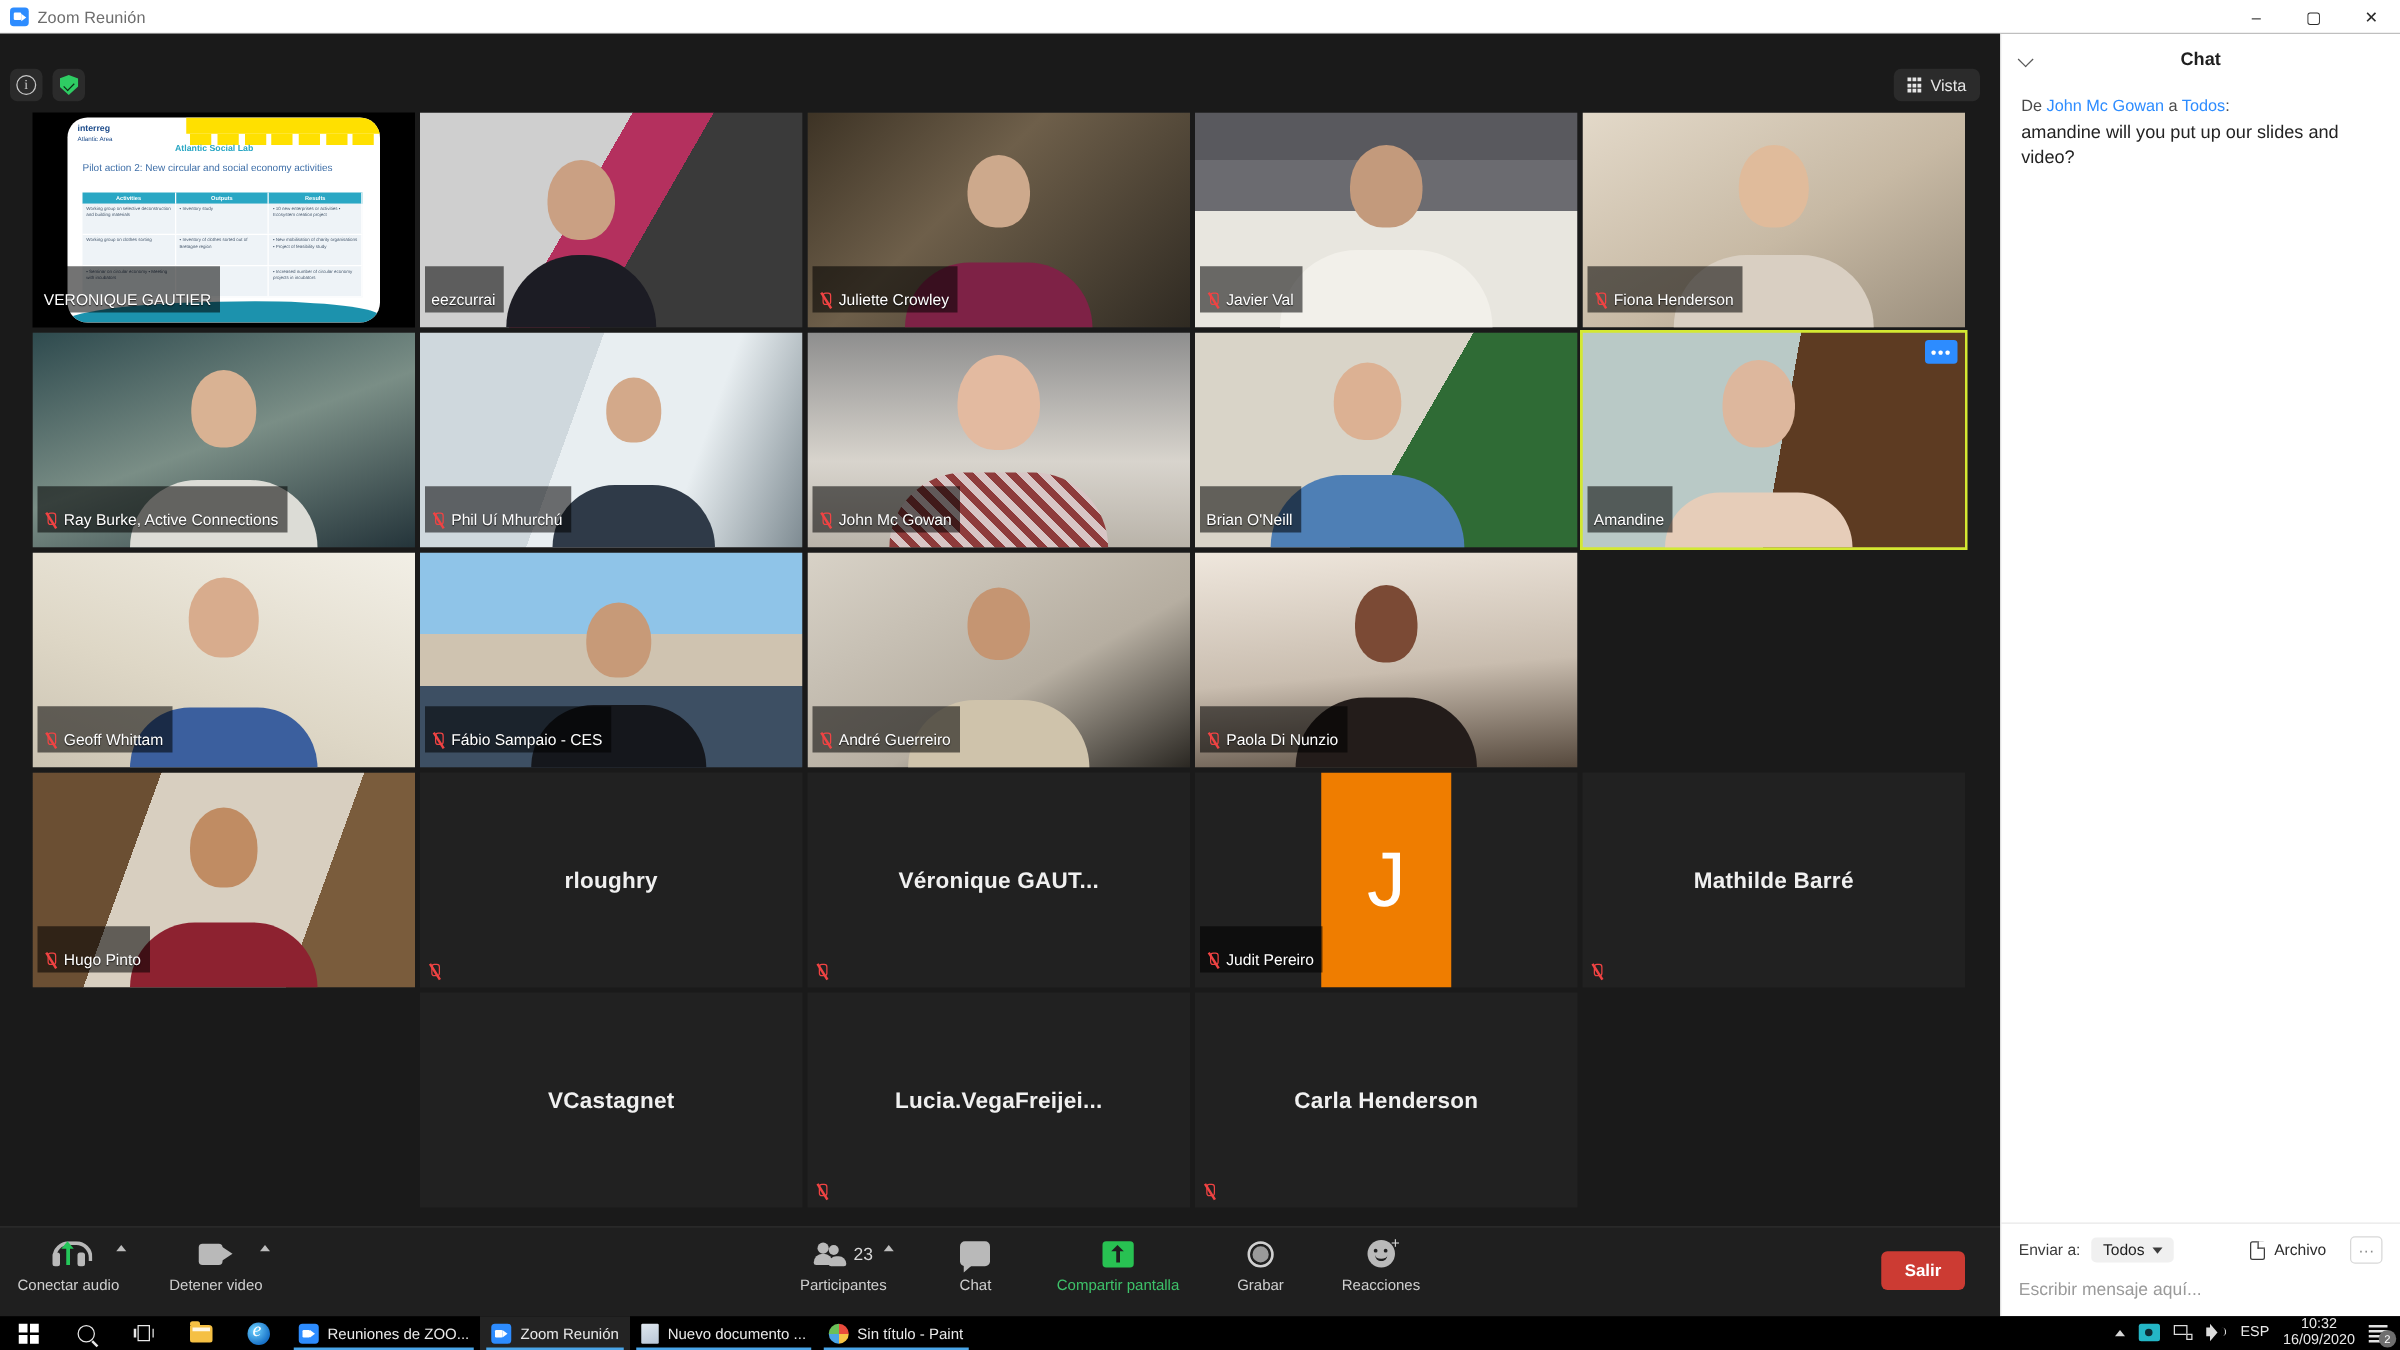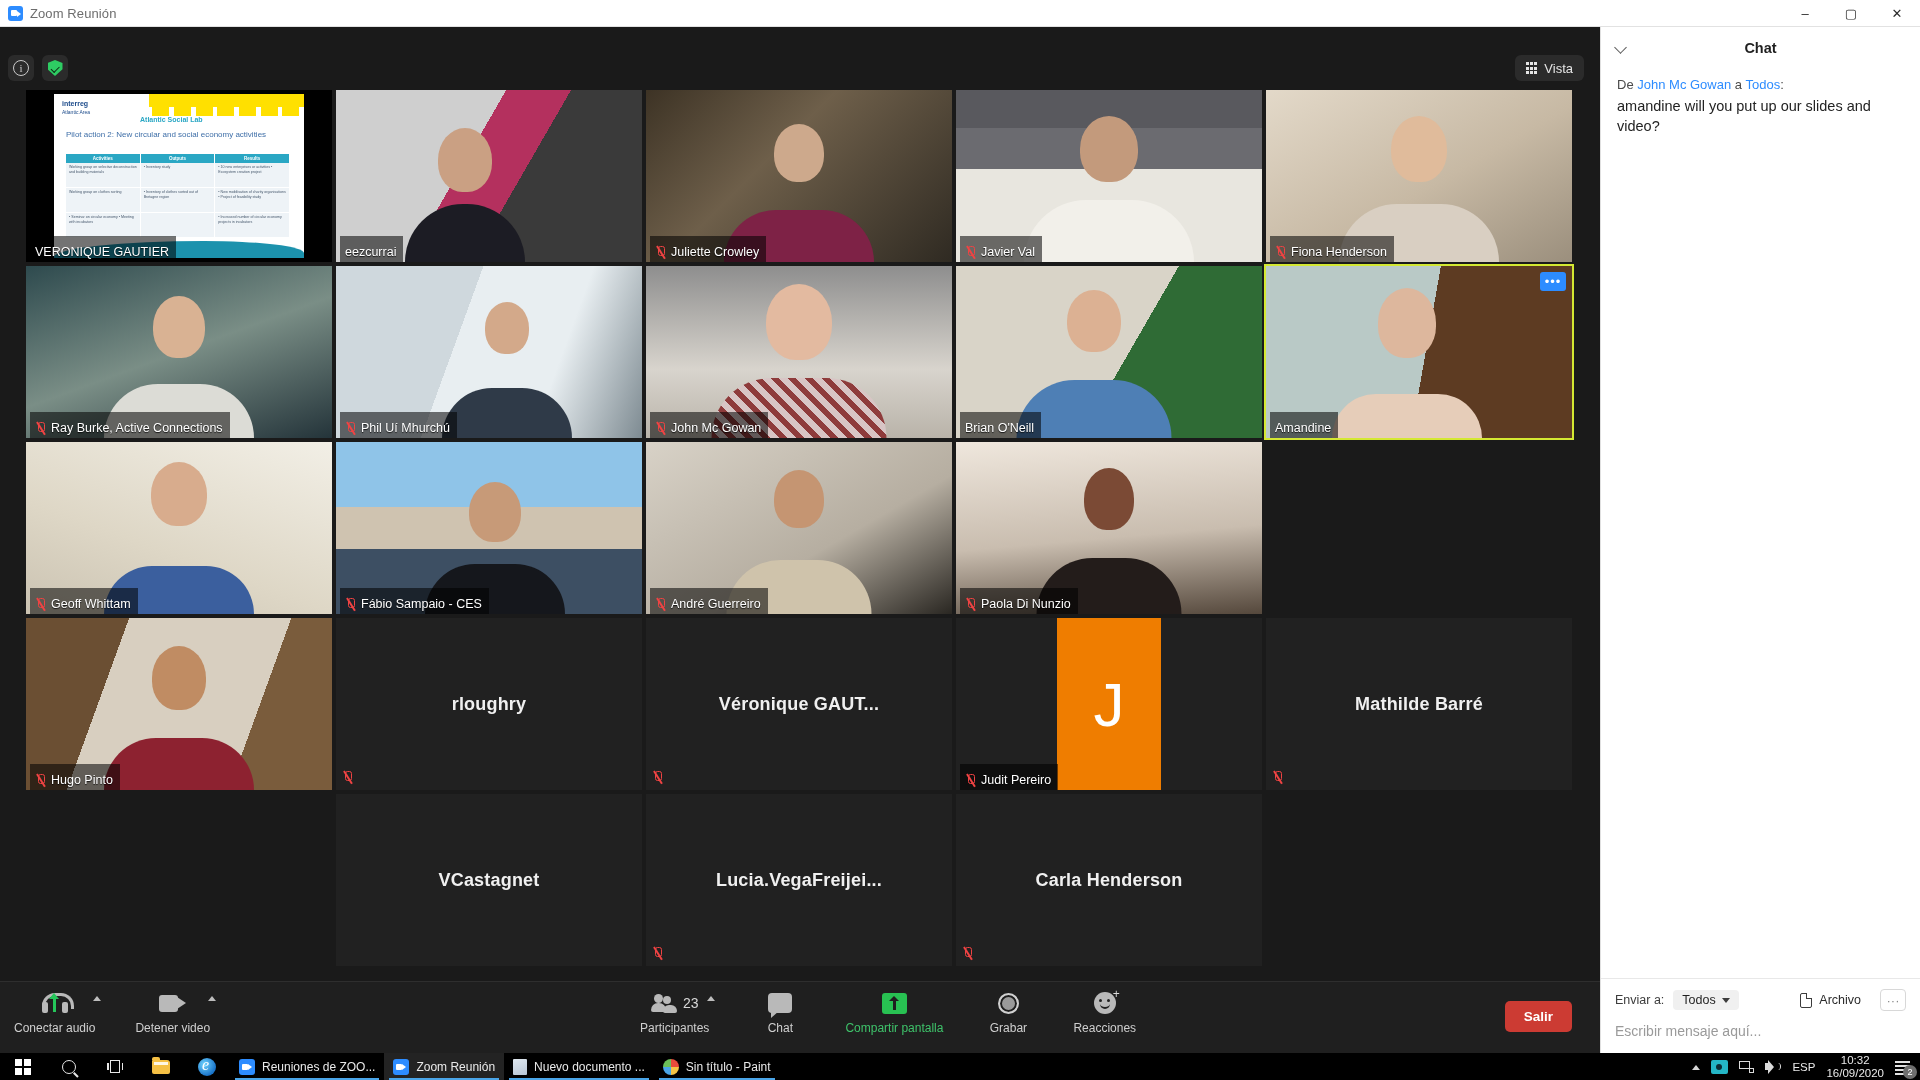--- a/index.html
+++ b/index.html
@@ -102,24 +102,24 @@
   }
   .grid-row { display: flex; gap: 4px; height: 172px; }
   .tile {
     width: 306px; height: 172px; background: #212121;
     position: relative; overflow: hidden; flex: none;
   }
   .tile.empty { background: #212121; }
   .tile.active { outline: 3px solid #d4e832; outline-offset: -1px; }
 
   .name-tag {
-    position: absolute; left: 4px; bottom: 0;
+    position: absolute; left: 4px; bottom: 12px;
     background: rgba(0,0,0,0.55);
     color: #fff; font-size: 12.5px;
-    padding: 9px 7px 3px 5px; display: flex;
+    padding: 20px 7px 3px 5px; display: flex;
     align-items: center; gap: 5px; max-width: 290px;
     white-space: nowrap; overflow: hidden;
     text-shadow: 0 1px 1px rgba(0,0,0,.8);
   }
   .mic-muted {
     width: 11px; height: 14px; flex: none; position: relative;
   }
   .mic-muted::before {
     content: ""; position: absolute; left: 2.5px; top: 1px;
     width: 5px; height: 8px; border-radius: 2.5px;
@@ -162,21 +162,21 @@
     top: 30px; width: 54px; height: 64px; border-radius: 50% 50% 45% 45%;
   }
   .shoulders {
     position: absolute; left: 50%; transform: translateX(-50%);
     bottom: 0; width: 150px; height: 58px; border-radius: 70px 70px 0 0;
   }
 
   
   .slide-wrap {
     position: absolute; left: 28px; top: 4px; right: 28px; bottom: 4px;
-    background: #fff; overflow: hidden;
+    background: #fff; overflow: hidden; border-radius: 16px;
   }
   .slide-yellow {
     position: absolute; right: 0; top: 0; width: 62%; height: 13px;
     background: #ffe000;
   }
   .slide-yellow i {
     position: absolute; top: 13px; width: 11%; height: 9px; background: #ffe000;
   }
   .slide-head {
     position: absolute; left: 8px; top: 6px; font-size: 7px;
@@ -376,21 +376,21 @@
     display: flex; align-items: center; justify-content: center;
     color: #8a8a8a; font-size: 13px; line-height: 5px; margin-left: 10px;
   }
   #chat-input {
     margin-top: 12px; font-size: 14px; color: #9a9a9a;
   }
 
   
   #taskbar {
     position: absolute; left: 0; bottom: 0; width: 1920px; height: 27px;
-    background: #000; display: flex; align-items: flex-end;
+    background: #000; display: flex; align-items: flex-start;
   }
   .tb-sys { width: 46px; height: 27px; display:flex;align-items:center;justify-content:center;}
   .win-logo { display:grid; grid-template-columns: 7px 7px; grid-template-rows: 7px 7px; gap:2px;}
   .win-logo i { background:#fff; display:block;}
   .search-ico { width:14px;height:14px;border:1.6px solid #e8e8e8;border-radius:50%;position:relative;}
   .search-ico::after{content:"";position:absolute;right:-4px;bottom:-3px;width:6px;height:1.6px;background:#e8e8e8;transform:rotate(45deg);}
   .taskview { width:16px;height:13px;position:relative;}
   .taskview i{position:absolute;background:#e8e8e8;}
   .taskview i.a{left:3px;top:0;width:10px;height:13px;background:none;border:1.5px solid #e8e8e8;}
   .taskview i.b{left:0;top:3px;width:1.5px;height:7px;}

